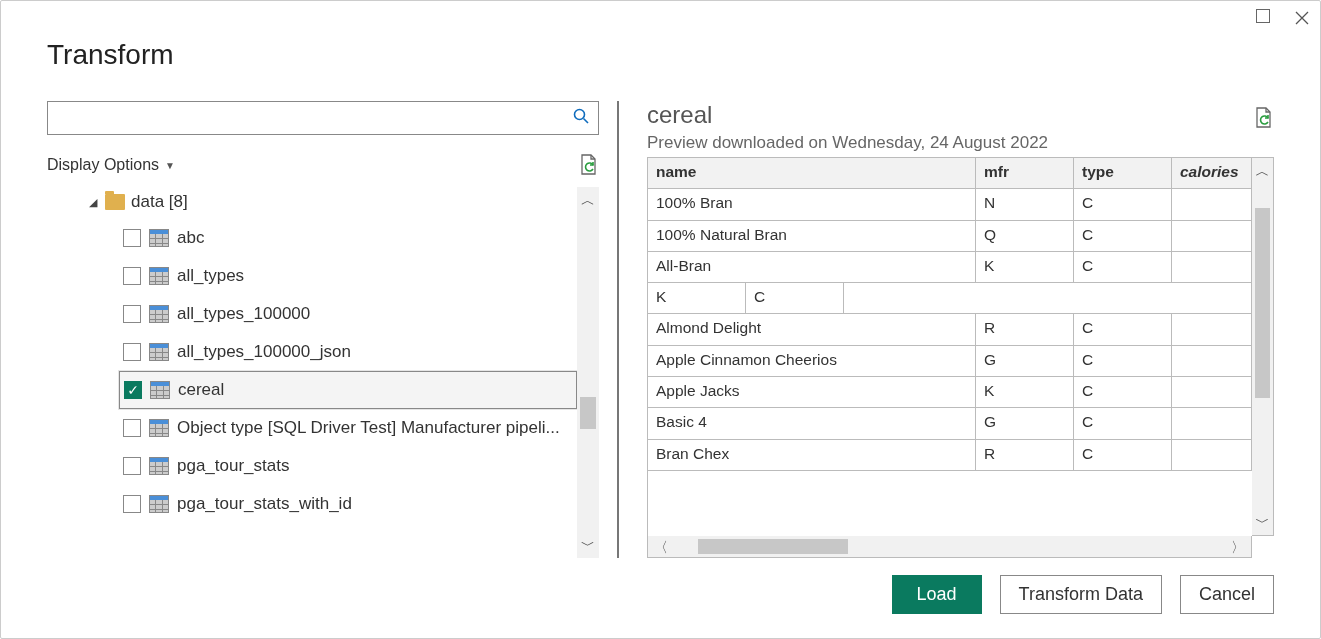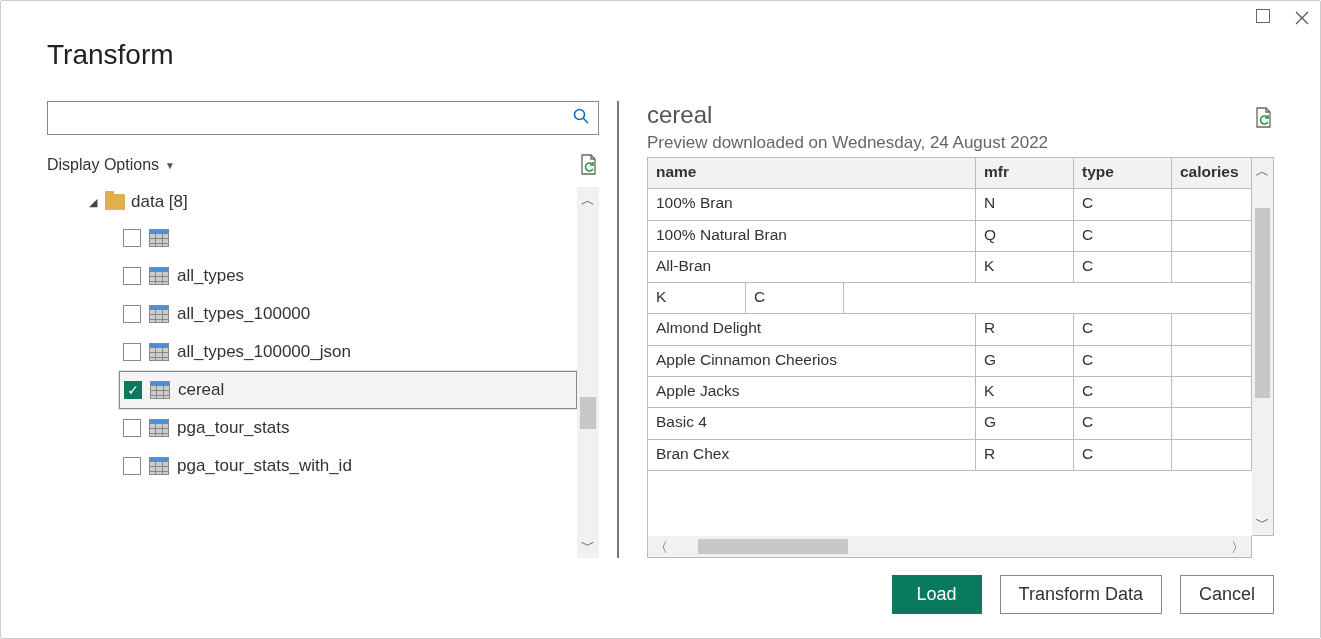--- a/index.html
+++ b/index.html
@@ -297,21 +297,21 @@
     .dg-cell {
       border-right: 1px solid #bbb;
       border-bottom: 1px solid #bbb;
       padding: 5px 8px 0 8px;
       overflow: hidden;
       white-space: nowrap;
     }
     .col0 { width: 328px; }
     .col1 { width: 98px; }
     .col2 { width: 98px; }
-    .col3 { flex: 1; }
+    .col3 { flex: 1; font-style: italic; }
 
     .table-vscroll {
       width: 22px;
       background: #f1f1f1;
       border: 1px solid #bbb;
       border-left: none;
       display: flex;
       flex-direction: column;
       align-items: center;
       justify-content: space-between;
@@ -409,40 +409,46 @@
         <div class="tree-root">
           <div class="tree-root-hdr">
             <span class="arrow">◢</span>
             <span class="folder-icon"></span>
             <span>data [8]</span>
           </div>
           <div class="tree-children" id="tree-children">
               <div class="tree-item">
                 <span class="checkbox"></span>
                 <span class="table-icon"></span>
+                <span class="label">abc</span>
               </div>
               <div class="tree-item">
                 <span class="checkbox"></span>
                 <span class="table-icon"></span>
                 <span class="label">all_types</span>
               </div>
               <div class="tree-item">
                 <span class="checkbox"></span>
                 <span class="table-icon"></span>
                 <span class="label">all_types_100000</span>
               </div>
               <div class="tree-item">
                 <span class="checkbox"></span>
                 <span class="table-icon"></span>
                 <span class="label">all_types_100000_json</span>
               </div>
               <div class="tree-item selected">
                 <span class="checkbox checked">✓</span>
                 <span class="table-icon"></span>
                 <span class="label">cereal</span>
+              </div>
+              <div class="tree-item">
+                <span class="checkbox"></span>
+                <span class="table-icon"></span>
+                <span class="label">Object type [SQL Driver Test] Manufacturer pipeli...</span>
               </div>
               <div class="tree-item">
                 <span class="checkbox"></span>
                 <span class="table-icon"></span>
                 <span class="label">pga_tour_stats</span>
               </div>
               <div class="tree-item">
                 <span class="checkbox"></span>
                 <span class="table-icon"></span>
                 <span class="label">pga_tour_stats_with_id</span>

